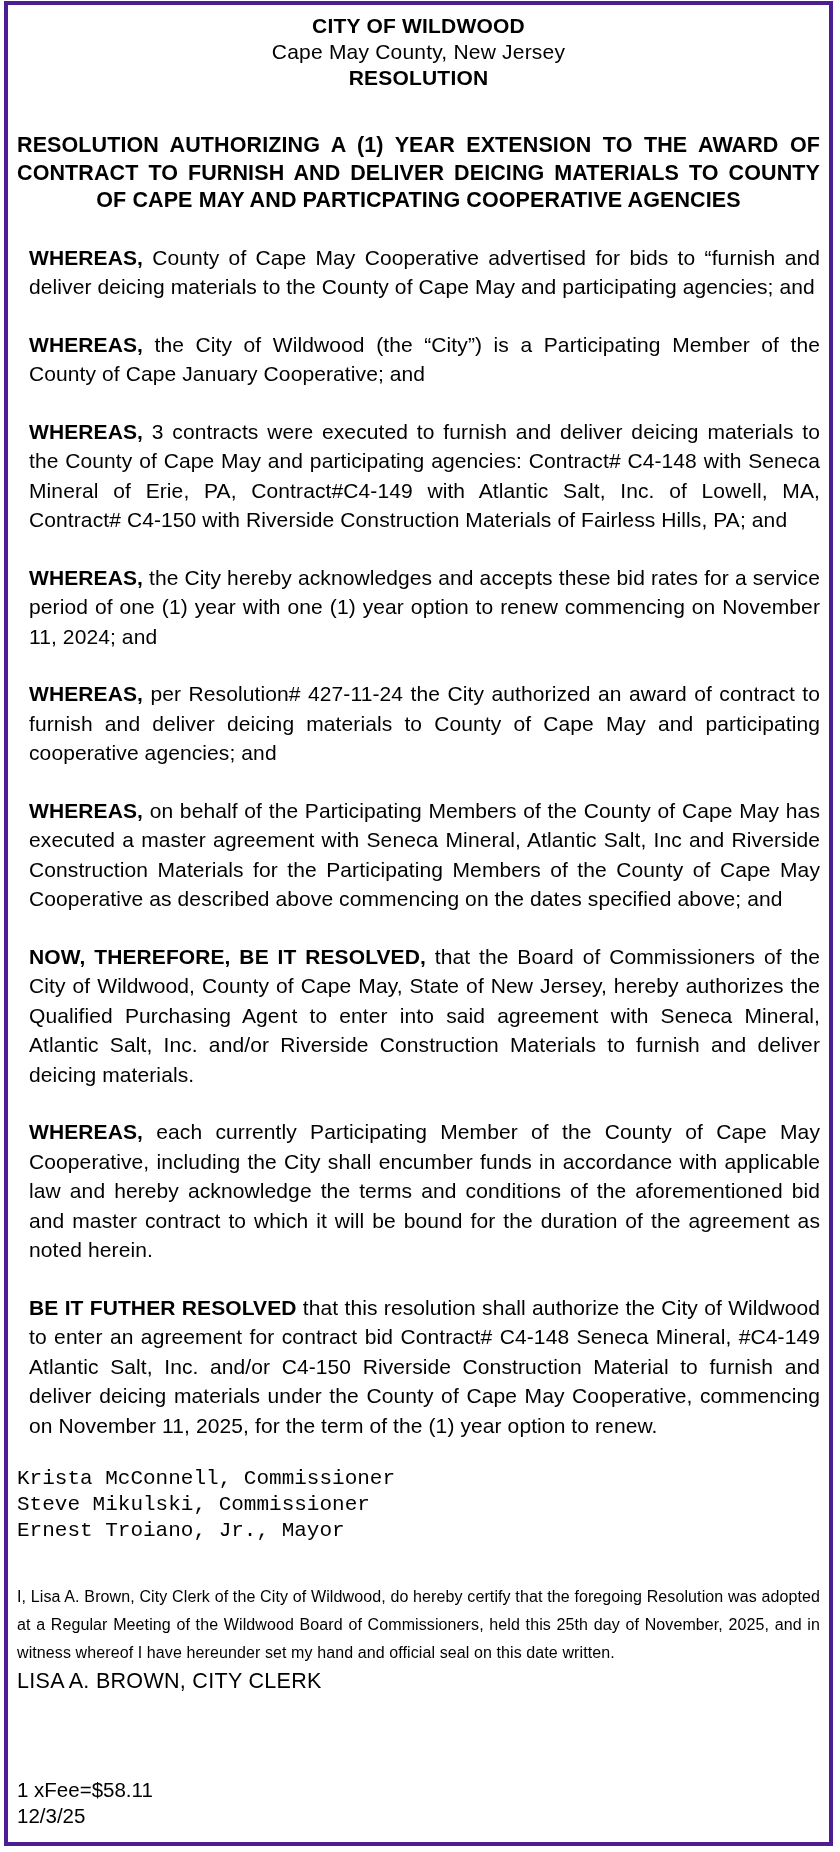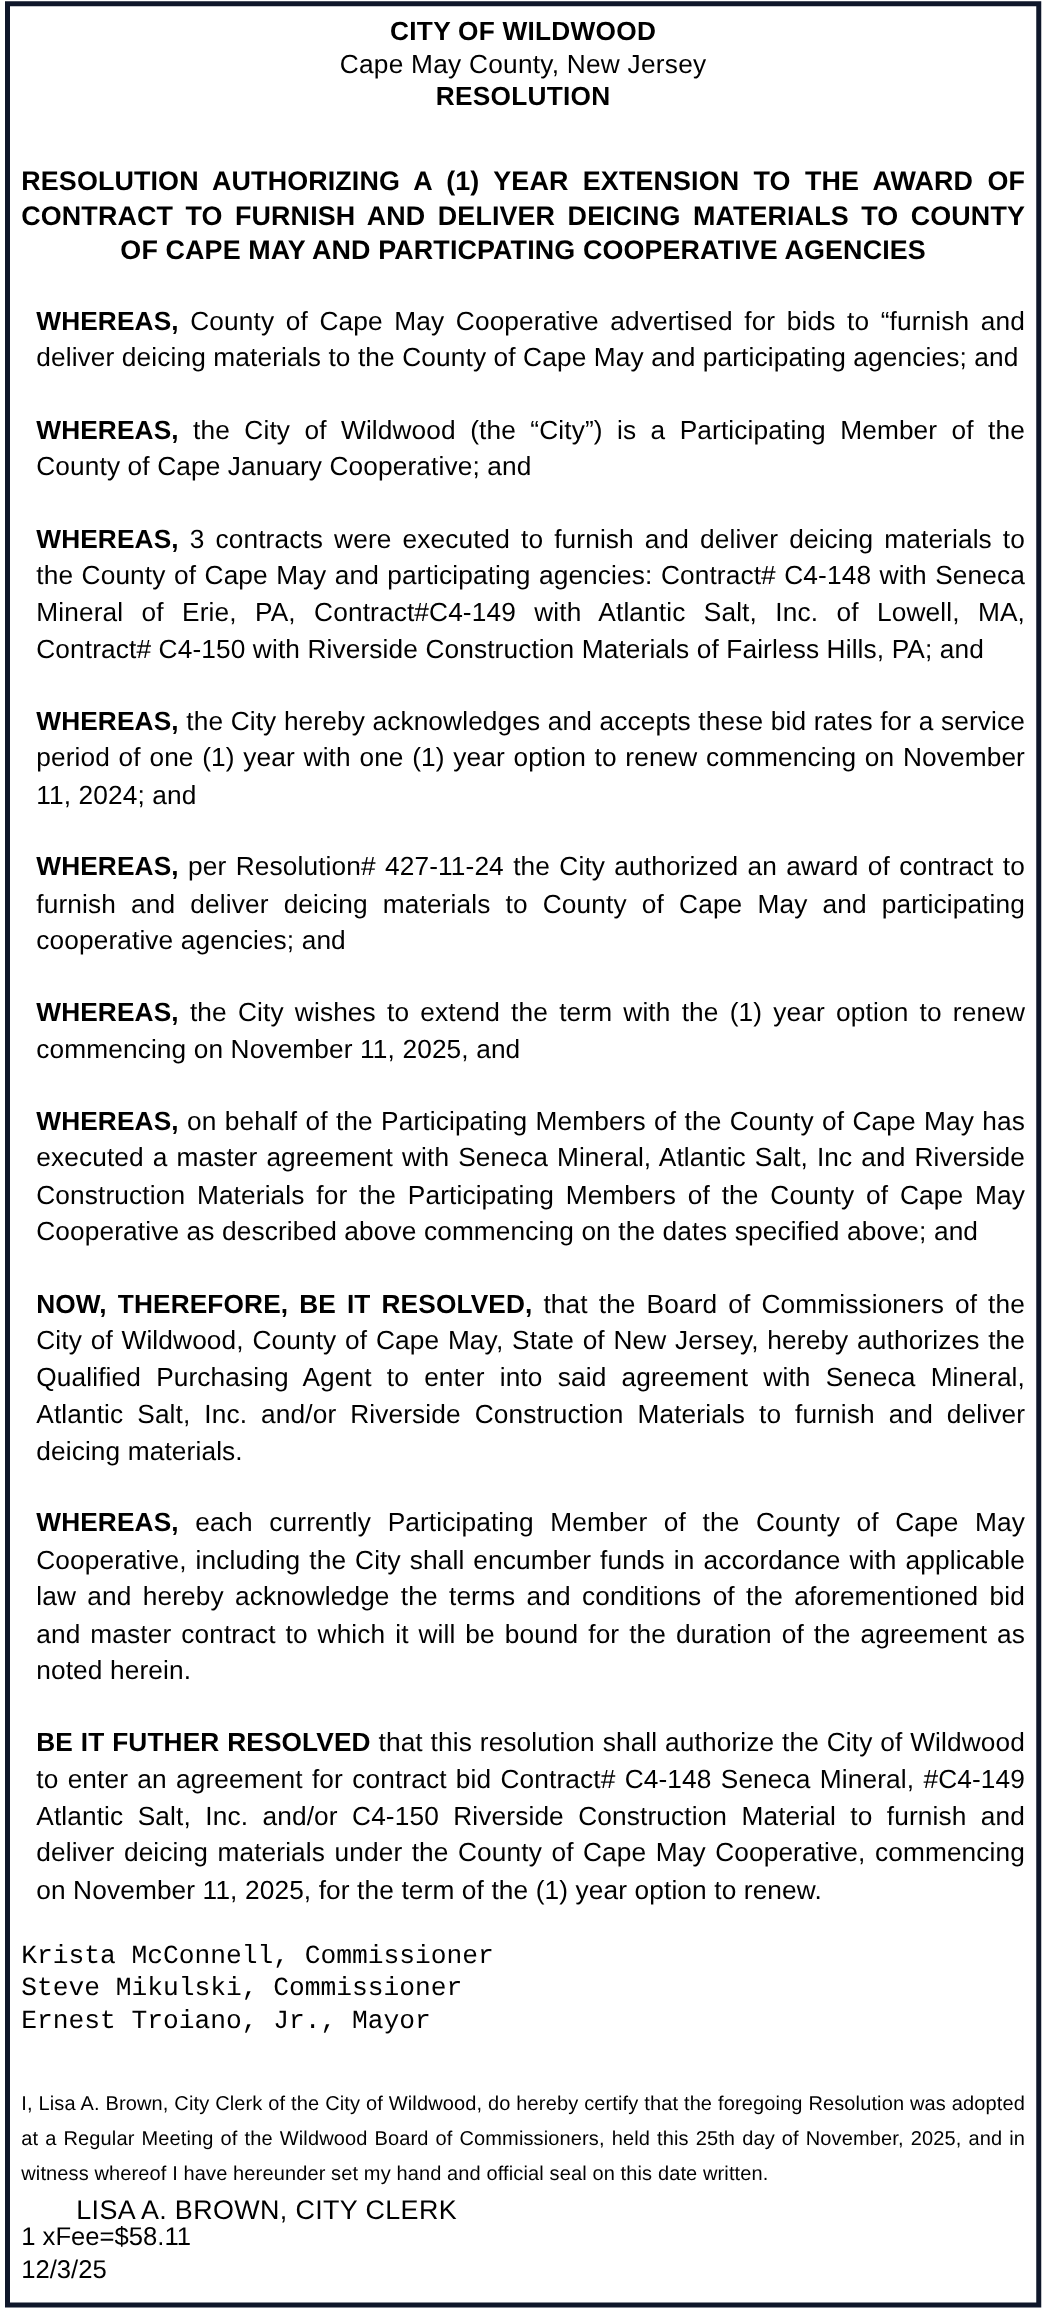--- a/index.html
+++ b/index.html
@@ -14,21 +14,21 @@
     font-family: "Liberation Sans", sans-serif;
     color: #000000;
     -webkit-font-smoothing: none;
   }
   .page-border {
     position: absolute;
     left: 4px;
     top: 1px;
     width: 829px;
     height: 1845px;
-    border: 4px solid #0f172a;
+    border: 4px solid #4c1d95;
     box-sizing: border-box;
     padding: 8px 9px 0 9px;
     overflow: hidden;
   }
   .doc-header {
     text-align: center;
     font-size: 21px;
     line-height: 26px;
     letter-spacing: 0.2px;
   }
@@ -70,21 +70,20 @@
     margin: 39px 0 0 0;
     font-size: 16px;
     line-height: 28px;
     text-align: justify;
     letter-spacing: 0.1px;
   }
   .clerk-line {
     font-size: 21.5px;
     line-height: 28px;
     letter-spacing: 0.3px;
-    margin-left: 44px;
   }
   .doc-footer {
     position: absolute;
     left: 17px;
     top: 1777px;
     font-size: 20.5px;
     line-height: 26px;
   }
 </style>
 </head>
@@ -99,21 +98,20 @@
   </div>
 
   <div class="doc-title">RESOLUTION AUTHORIZING A (1) YEAR EXTENSION TO THE AWARD OF CONTRACT TO FURNISH AND DELIVER DEICING MATERIALS TO COUNTY OF CAPE MAY AND PARTICPATING COOPERATIVE AGENCIES</div>
 
   <div class="body-copy">
       <p class="para"><b>WHEREAS,</b><span> County of Cape May Cooperative advertised for bids to “furnish and deliver deicing materials to the County of Cape May and participating agencies; and</span></p>
       <p class="para"><b>WHEREAS,</b><span> the City of Wildwood (the “City”) is a Participating Member of the County of Cape January Cooperative; and</span></p>
       <p class="para"><b>WHEREAS,</b><span> 3 contracts were executed to furnish and deliver deicing materials to the County of Cape May and participating agencies: Contract# C4-148 with Seneca Mineral of Erie, PA, Contract#C4-149 with Atlantic Salt, Inc. of Lowell, MA, Contract# C4-150 with Riverside Construction Materials of Fairless Hills, PA; and</span></p>
       <p class="para"><b>WHEREAS,</b><span> the City hereby acknowledges and accepts these bid rates for a service period of one (1) year with one (1) year option to renew commencing on November 11, 2024; and</span></p>
       <p class="para"><b>WHEREAS,</b><span> per Resolution# 427-11-24 the City authorized an award of contract to furnish and deliver deicing materials to County of Cape May and participating cooperative agencies; and</span></p>
-      <p class="para"><b>WHEREAS,</b><span> the City wishes to extend the term with the (1) year option to renew commencing on November 11, 2025, and</span></p>
       <p class="para"><b>WHEREAS,</b><span> on behalf of the Participating Members of the County of Cape May has executed a master agreement with Seneca Mineral, Atlantic Salt, Inc and Riverside Construction Materials for the Participating Members of the County of Cape May Cooperative as described above commencing on the dates specified above; and</span></p>
       <p class="para"><b>NOW, THEREFORE, BE IT RESOLVED,</b><span> that the Board of Commissioners of the City of Wildwood, County of Cape May, State of New Jersey, hereby authorizes the Qualified Purchasing Agent to enter into said agreement with Seneca Mineral, Atlantic Salt, Inc. and/or Riverside Construction Materials to furnish and deliver deicing materials.</span></p>
       <p class="para"><b>WHEREAS,</b><span> each currently Participating Member of the County of Cape May Cooperative, including the City shall encumber funds in accordance with applicable law and hereby acknowledge the terms and conditions of the aforementioned bid and master contract to which it will be bound for the duration of the agreement as noted herein.</span></p>
       <p class="para"><b>BE IT FUTHER RESOLVED</b><span> that this resolution shall authorize the City of Wildwood to enter an agreement for contract bid Contract# C4-148 Seneca Mineral, #C4-149 Atlantic Salt, Inc. and/or C4-150 Riverside Construction Material to furnish and deliver deicing materials under the County of Cape May Cooperative, commencing on November 11, 2025, for the term of the (1) year option to renew.</span></p>
     </div>
 
 
   <div class="signatories">
       <div>Krista McConnell, Commissioner</div>
       <div>Steve Mikulski, Commissioner</div>

